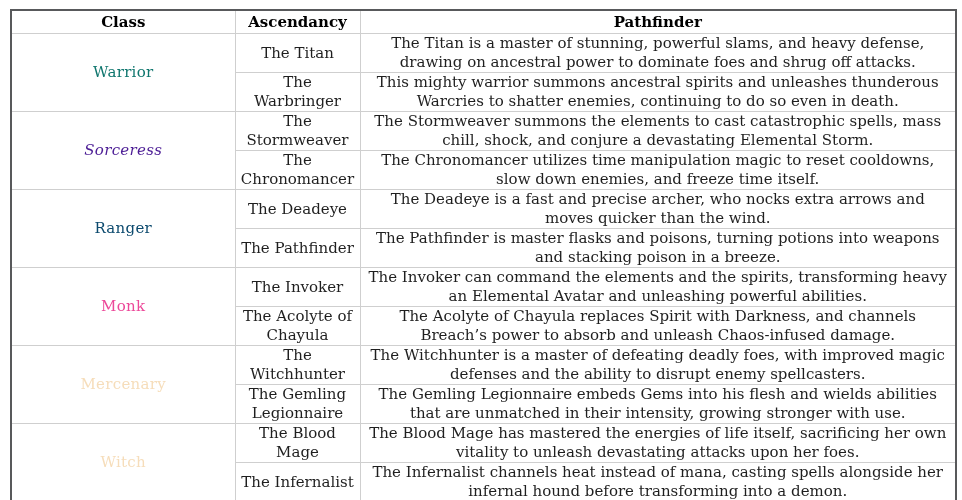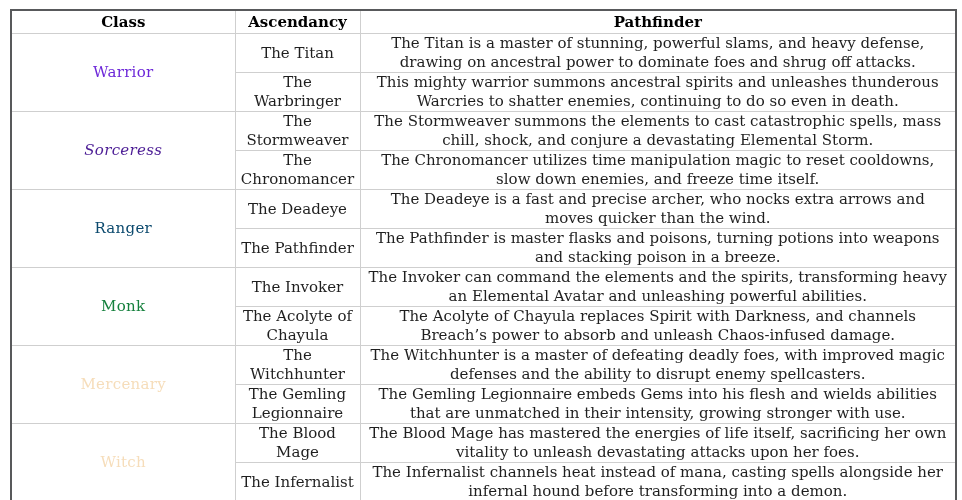--- a/index.html
+++ b/index.html
@@ -68,21 +68,21 @@
     </colgroup>
     <thead>
       <tr>
         <th>Class</th>
         <th>Ascendancy</th>
         <th>Pathfinder</th>
       </tr>
     </thead>
     <tbody>
         <tr class="group-start">
-          <td rowspan="2" class="class-cell" style="color: #6d28d9;">Warrior</td>
+          <td rowspan="2" class="class-cell" style="color: #0f766e;">Warrior</td>
           <td class="asc-cell">The Titan</td>
           <td class="desc-cell">The Titan is a master of stunning, powerful slams, and heavy defense, drawing on ancestral power to dominate foes and shrug off attacks.</td>
         </tr>
         <tr>
           <td class="asc-cell">The Warbringer</td>
           <td class="desc-cell">This mighty warrior summons ancestral spirits and unleashes thunderous Warcries to shatter enemies, continuing to do so even in death.</td>
         </tr>
         <tr class="group-start">
           <td rowspan="2" class="class-cell" style="color: #4c1d95; font-style: italic;">Sorceress</td>
           <td class="asc-cell">The Stormweaver</td>
@@ -95,21 +95,21 @@
         <tr class="group-start">
           <td rowspan="2" class="class-cell" style="color: #0c4a6e;">Ranger</td>
           <td class="asc-cell">The Deadeye</td>
           <td class="desc-cell">The Deadeye is a fast and precise archer, who nocks extra arrows and moves quicker than the wind.</td>
         </tr>
         <tr>
           <td class="asc-cell">The Pathfinder</td>
           <td class="desc-cell">The Pathfinder is master flasks and poisons, turning potions into weapons and stacking poison in a breeze.</td>
         </tr>
         <tr class="group-start">
-          <td rowspan="2" class="class-cell" style="color: #15803d;">Monk</td>
+          <td rowspan="2" class="class-cell" style="color: #ec4899;">Monk</td>
           <td class="asc-cell">The Invoker</td>
           <td class="desc-cell">The Invoker can command the elements and the spirits, transforming heavy an Elemental Avatar and unleashing powerful abilities.</td>
         </tr>
         <tr>
           <td class="asc-cell">The Acolyte of Chayula</td>
           <td class="desc-cell">The Acolyte of Chayula replaces Spirit with Darkness, and channels Breach’s power to absorb and unleash Chaos-infused damage.</td>
         </tr>
         <tr class="group-start">
           <td rowspan="2" class="class-cell" style="color: rgb(246, 221, 186);">Mercenary</td>
           <td class="asc-cell">The Witchhunter</td>

